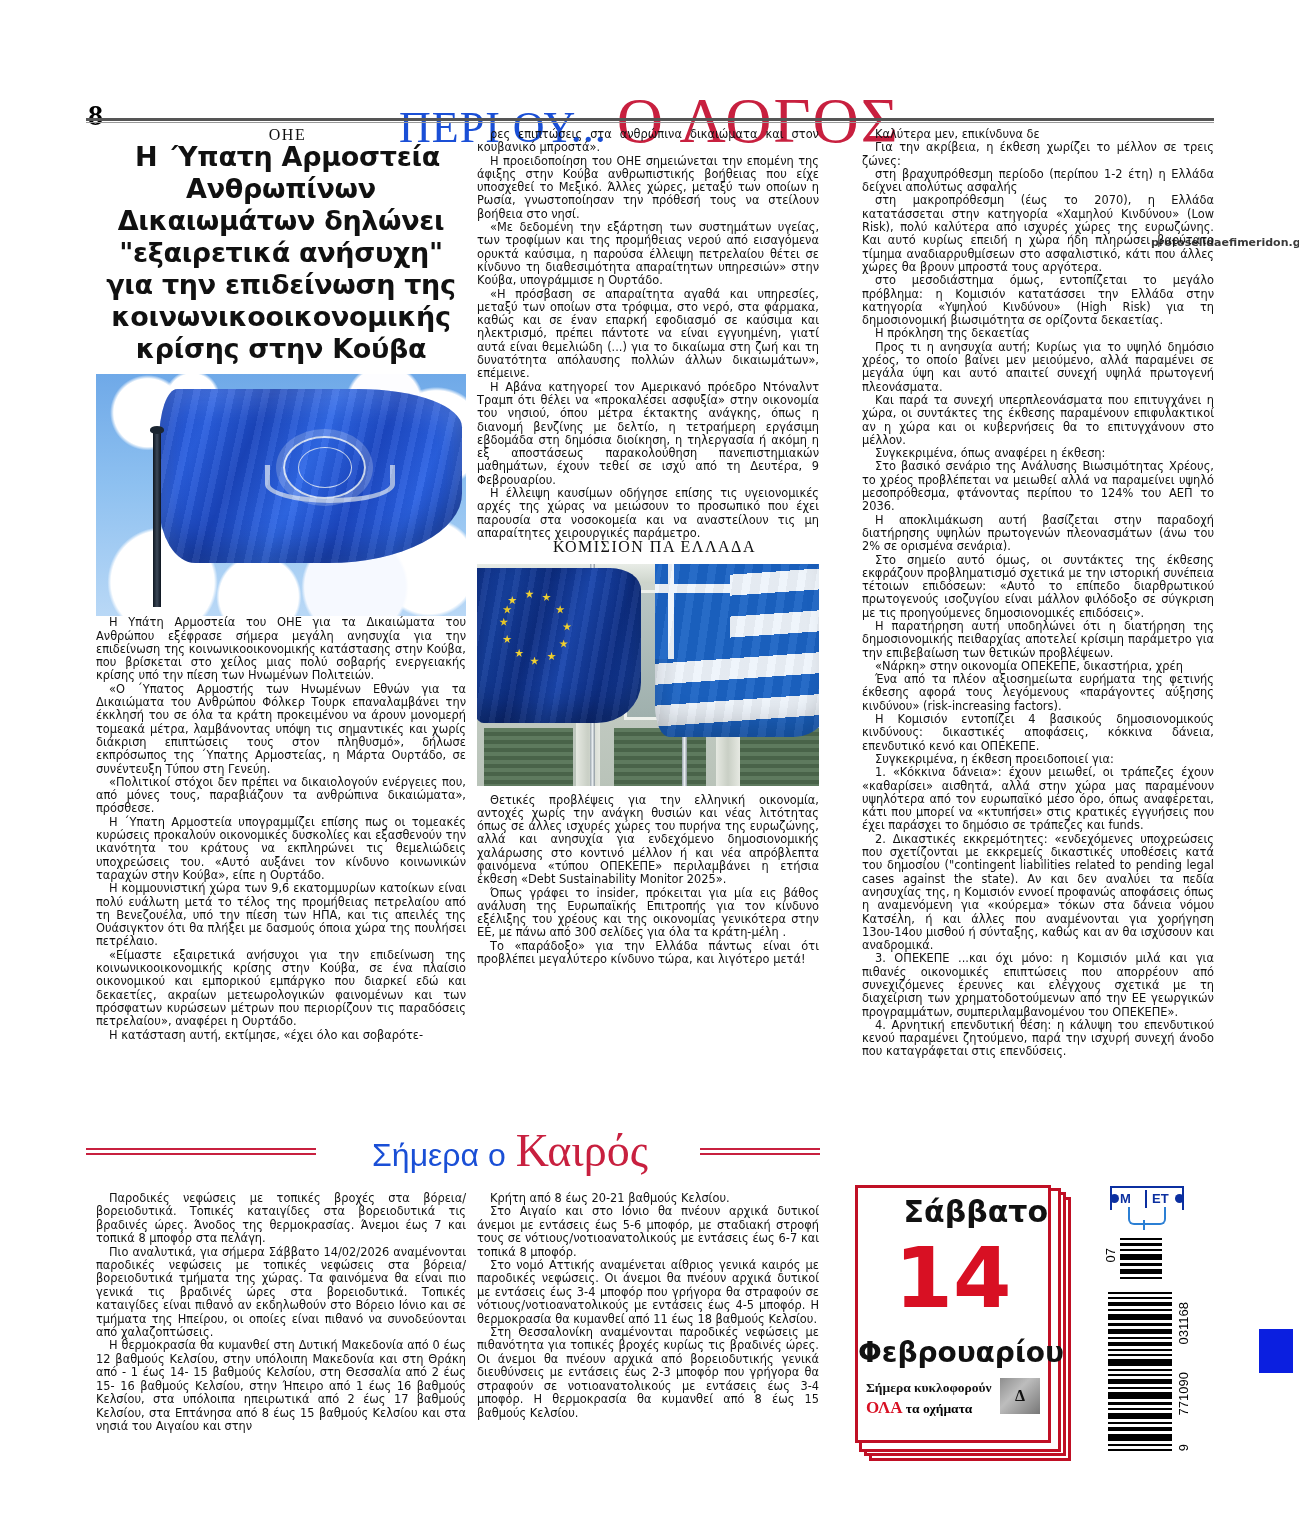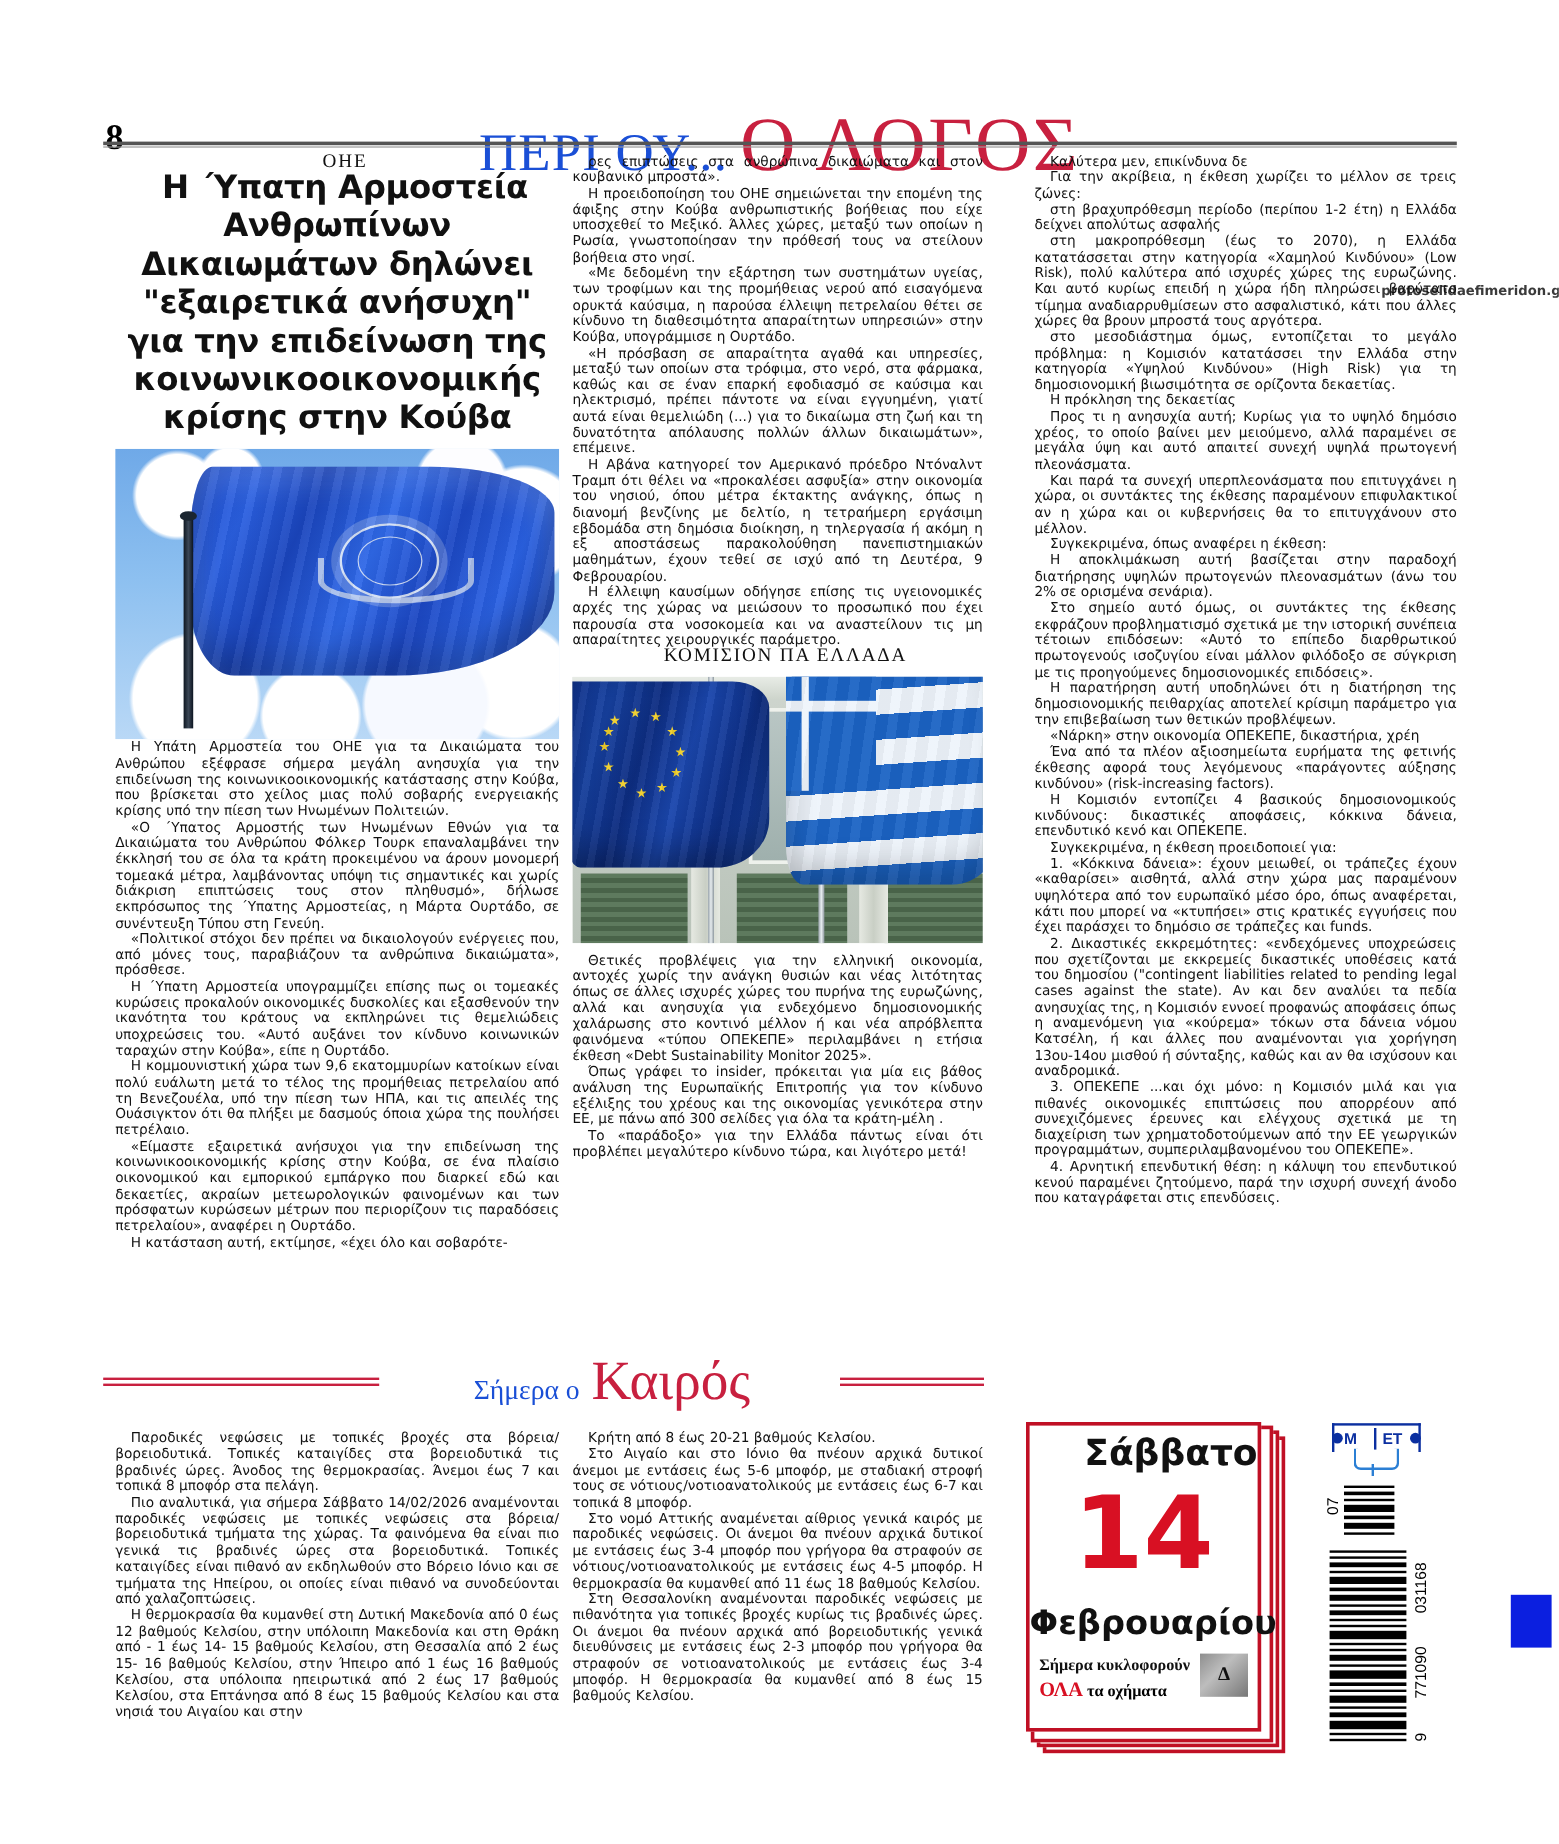--- a/index.html
+++ b/index.html
@@ -100,21 +100,21 @@
   .gr-cr-h{position:absolute;left:0;top:25%;width:100%;height:9%;background:#eef4fb;}
   .gr-flag:after{content:"";position:absolute;inset:0;border-radius:inherit;
      background:repeating-linear-gradient(98deg, rgba(255,255,255,.12) 0 8px, rgba(0,0,0,.09) 8px 18px);opacity:.45;}
   .mast-pole{position:absolute;width:5px;top:0;bottom:0;background:linear-gradient(90deg,#9aa5ac,#e7ecef,#8d979e);}
   .wh-rule-l{position:absolute;left:86px;top:1148px;width:230px;}
   .wh-rule-r{position:absolute;left:700px;top:1148px;width:120px;}
   .dblrule{height:9px;}
   .dblrule i{display:block;height:2px;background:#c8203f;}
   .dblrule i+i{margin-top:3px;}
   .wh-title{position:absolute;left:300px;top:1124px;width:420px;text-align:center;white-space:nowrap;}
-  .wh-a{font-family:Liberation Serif, serif;font-size:23px;color:#1a4fd6;}
+  .wh-a{font-family:Liberation Sans, sans-serif;font-size:32px;color:#1a4fd6;}
   .wh-b{font-family:"Liberation Serif",serif;font-size:46px;color:#c8203f;margin-left:10px;}
 
   .wcol{position:absolute;font-family:"DejaVu Sans",sans-serif;font-size:11.4px;line-height:13.4px;text-align:justify;color:#111;}
   .wcol p{margin:0;text-indent:13px;}
   .wcol1{left:96px;top:1192px;width:370px;}
   .wcol2{left:477px;top:1192px;width:342px;}
 
   
   .cal-wrap{position:absolute;left:855px;top:1185px;width:215px;height:272px;}
   .cal-sh{position:absolute;background:#ffffff;border:3px solid #c01025;}
@@ -248,20 +248,21 @@
   <div class="col col3">
     <p>Καλύτερα μεν, επικίνδυνα δε</p>
     <p>Για την ακρίβεια, η έκθεση χωρίζει το μέλλον σε τρεις ζώνες:</p>
     <p>στη βραχυπρόθεσμη περίοδο (περίπου 1-2 έτη) η Ελλάδα δείχνει απολύτως ασφαλής</p>
     <p>στη μακροπρόθεσμη (έως το 2070), η Ελλάδα κατατάσσεται στην κατηγορία «Χαμηλού Κινδύνου» (Low Risk), πολύ καλύτερα από ισχυρές χώρες της ευρωζώνης. Και αυτό κυρίως επειδή η χώρα ήδη πληρώσει βαρύτατο τίμημα αναδιαρρυθμίσεων στο ασφαλιστικό, κάτι που άλλες χώρες θα βρουν μπροστά τους αργότερα.</p>
     <p>στο μεσοδιάστημα όμως, εντοπίζεται το μεγάλο πρόβλημα: η Κομισιόν κατατάσσει την Ελλάδα στην κατηγορία «Υψηλού Κινδύνου» (High Risk) για τη δημοσιονομική βιωσιμότητα σε ορίζοντα δεκαετίας.</p>
     <p>Η πρόκληση της δεκαετίας</p>
     <p>Προς τι η ανησυχία αυτή; Κυρίως για το υψηλό δημόσιο χρέος, το οποίο βαίνει μεν μειούμενο, αλλά παραμένει σε μεγάλα ύψη και αυτό απαιτεί συνεχή υψηλά πρωτογενή πλεονάσματα.</p>
     <p>Και παρά τα συνεχή υπερπλεονάσματα που επιτυγχάνει η χώρα, οι συντάκτες της έκθεσης παραμένουν επιφυλακτικοί αν η χώρα και οι κυβερνήσεις θα το επιτυγχάνουν στο μέλλον.</p>
     <p>Συγκεκριμένα, όπως αναφέρει η έκθεση:</p>
+    <p>Στο βασικό σενάριο της Ανάλυσης Βιωσιμότητας Χρέους, το χρέος προβλέπεται να μειωθεί αλλά να παραμείνει υψηλό μεσοπρόθεσμα, φτάνοντας περίπου το 124% του ΑΕΠ το 2036.</p>
     <p>Η αποκλιμάκωση αυτή βασίζεται στην παραδοχή διατήρησης υψηλών πρωτογενών πλεονασμάτων (άνω του 2% σε ορισμένα σενάρια).</p>
     <p>Στο σημείο αυτό όμως, οι συντάκτες της έκθεσης εκφράζουν προβληματισμό σχετικά με την ιστορική συνέπεια τέτοιων επιδόσεων: «Αυτό το επίπεδο διαρθρωτικού πρωτογενούς ισοζυγίου είναι μάλλον φιλόδοξο σε σύγκριση με τις προηγούμενες δημοσιονομικές επιδόσεις».</p>
     <p>Η παρατήρηση αυτή υποδηλώνει ότι η διατήρηση της δημοσιονομικής πειθαρχίας αποτελεί κρίσιμη παράμετρο για την επιβεβαίωση των θετικών προβλέψεων.</p>
     <p>«Νάρκη» στην οικονομία ΟΠΕΚΕΠΕ, δικαστήρια, χρέη</p>
     <p>Ένα από τα πλέον αξιοσημείωτα ευρήματα της φετινής έκθεσης αφορά τους λεγόμενους «παράγοντες αύξησης κινδύνου» (risk-increasing factors).</p>
     <p>Η Κομισιόν εντοπίζει 4 βασικούς δημοσιονομικούς κινδύνους: δικαστικές αποφάσεις, κόκκινα δάνεια, επενδυτικό κενό και ΟΠΕΚΕΠΕ.</p>
     <p>Συγκεκριμένα, η έκθεση προειδοποιεί για:</p>
     <p>1. «Κόκκινα δάνεια»: έχουν μειωθεί, οι τράπεζες έχουν «καθαρίσει» αισθητά, αλλά στην χώρα μας παραμένουν υψηλότερα από τον ευρωπαϊκό μέσο όρο, όπως αναφέρεται, κάτι που μπορεί να «κτυπήσει» στις κρατικές εγγυήσεις που έχει παράσχει το δημόσιο σε τράπεζες και funds.</p>
     <p>2. Δικαστικές εκκρεμότητες: «ενδεχόμενες υποχρεώσεις που σχετίζονται με εκκρεμείς δικαστικές υποθέσεις κατά του δημοσίου ("contingent liabilities related to pending legal cases against the state). Αν και δεν αναλύει τα πεδία ανησυχίας της, η Κομισιόν εννοεί προφανώς αποφάσεις όπως η αναμενόμενη για «κούρεμα» τόκων στα δάνεια νόμου Κατσέλη, ή και άλλες που αναμένονται για χορήγηση 13ου-14ου μισθού ή σύνταξης, καθώς και αν θα ισχύσουν και αναδρομικά.</p>
     <p>3. ΟΠΕΚΕΠΕ ...και όχι μόνο: η Κομισιόν μιλά και για πιθανές οικονομικές επιπτώσεις που απορρέουν από συνεχιζόμενες έρευνες και ελέγχους σχετικά με τη διαχείριση των χρηματοδοτούμενων από την ΕΕ γεωργικών προγραμμάτων, συμπεριλαμβανομένου του ΟΠΕΚΕΠΕ».</p>

